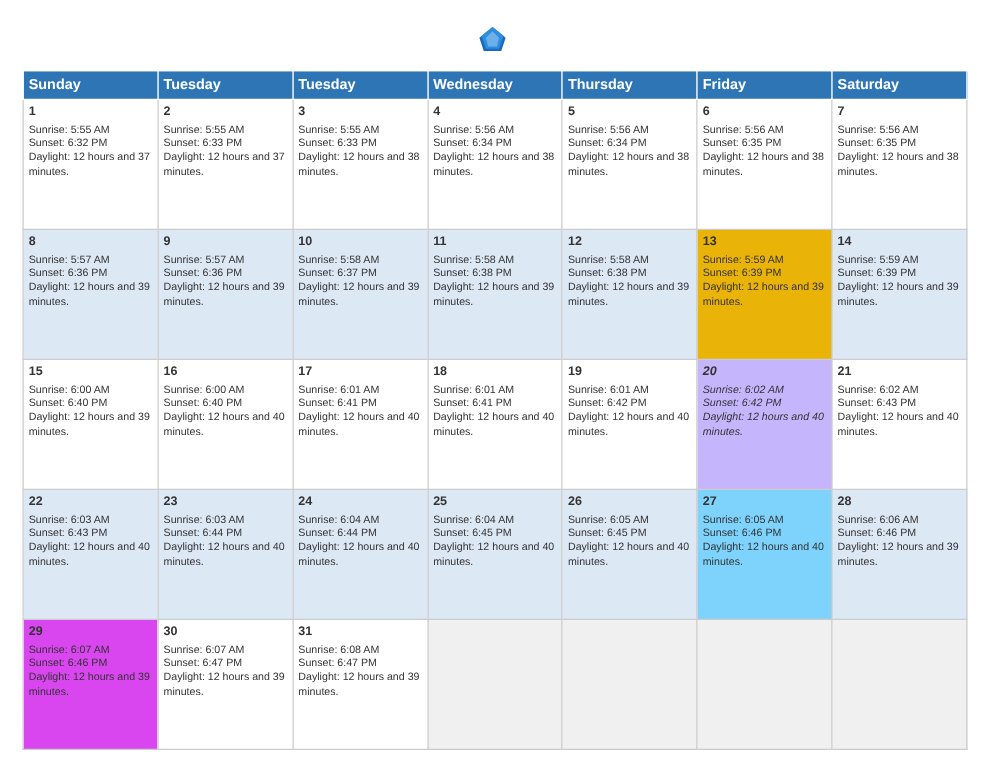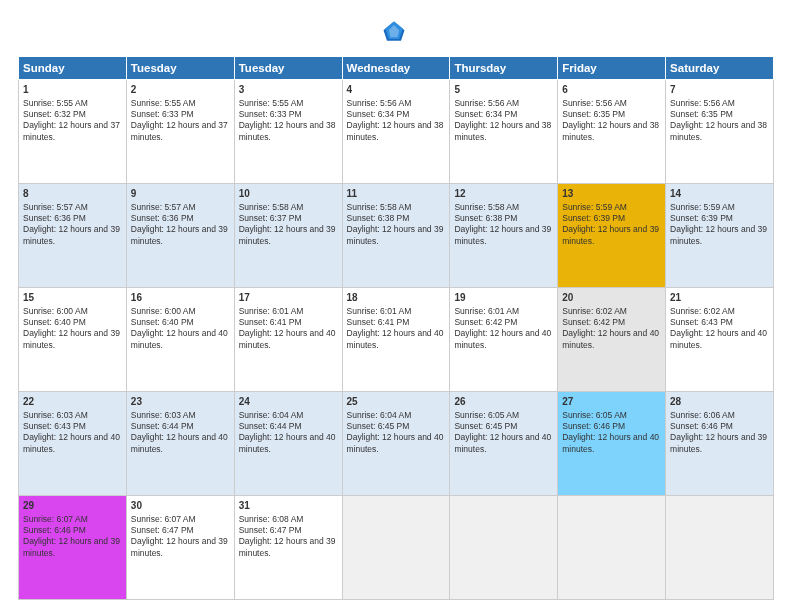--- a/index.html
+++ b/index.html
@@ -148,21 +148,21 @@
           <td style="background: rgb(221, 232, 245);"><span class="day-num">12</span><span>Sunrise: 5:58 AM</span><br><span>Sunset: 6:38 PM</span><br><span>Daylight: 12 hours and 39 minutes.</span></td>
           <td style="background: #eab308;"><span class="day-num">13</span><span>Sunrise: 5:59 AM</span><br><span>Sunset: 6:39 PM</span><br><span>Daylight: 12 hours and 39 minutes.</span></td>
           <td style="background: rgb(221, 232, 245);"><span class="day-num">14</span><span>Sunrise: 5:59 AM</span><br><span>Sunset: 6:39 PM</span><br><span>Daylight: 12 hours and 39 minutes.</span></td>
         </tr>
         <tr>
           <td style="background: rgb(255, 255, 255);"><span class="day-num">15</span><span>Sunrise: 6:00 AM</span><br><span>Sunset: 6:40 PM</span><br><span>Daylight: 12 hours and 39 minutes.</span></td>
           <td style="background: rgb(255, 255, 255);"><span class="day-num">16</span><span>Sunrise: 6:00 AM</span><br><span>Sunset: 6:40 PM</span><br><span>Daylight: 12 hours and 40 minutes.</span></td>
           <td style="background: rgb(255, 255, 255);"><span class="day-num">17</span><span>Sunrise: 6:01 AM</span><br><span>Sunset: 6:41 PM</span><br><span>Daylight: 12 hours and 40 minutes.</span></td>
           <td style="background: rgb(255, 255, 255);"><span class="day-num">18</span><span>Sunrise: 6:01 AM</span><br><span>Sunset: 6:41 PM</span><br><span>Daylight: 12 hours and 40 minutes.</span></td>
           <td style="background: rgb(255, 255, 255);"><span class="day-num">19</span><span>Sunrise: 6:01 AM</span><br><span>Sunset: 6:42 PM</span><br><span>Daylight: 12 hours and 40 minutes.</span></td>
-          <td style="background: #e5e5e5;"><span class="day-num">20</span><span>Sunrise: 6:02 AM</span><br><span>Sunset: 6:42 PM</span><br><span>Daylight: 12 hours and 40 minutes.</span></td>
+          <td style="background: #c4b5fd; font-style: italic;"><span class="day-num">20</span><span>Sunrise: 6:02 AM</span><br><span>Sunset: 6:42 PM</span><br><span>Daylight: 12 hours and 40 minutes.</span></td>
           <td style="background: rgb(255, 255, 255);"><span class="day-num">21</span><span>Sunrise: 6:02 AM</span><br><span>Sunset: 6:43 PM</span><br><span>Daylight: 12 hours and 40 minutes.</span></td>
         </tr>
         <tr>
           <td style="background: rgb(221, 232, 245);"><span class="day-num">22</span><span>Sunrise: 6:03 AM</span><br><span>Sunset: 6:43 PM</span><br><span>Daylight: 12 hours and 40 minutes.</span></td>
           <td style="background: rgb(221, 232, 245);"><span class="day-num">23</span><span>Sunrise: 6:03 AM</span><br><span>Sunset: 6:44 PM</span><br><span>Daylight: 12 hours and 40 minutes.</span></td>
           <td style="background: rgb(221, 232, 245);"><span class="day-num">24</span><span>Sunrise: 6:04 AM</span><br><span>Sunset: 6:44 PM</span><br><span>Daylight: 12 hours and 40 minutes.</span></td>
           <td style="background: rgb(221, 232, 245);"><span class="day-num">25</span><span>Sunrise: 6:04 AM</span><br><span>Sunset: 6:45 PM</span><br><span>Daylight: 12 hours and 40 minutes.</span></td>
           <td style="background: rgb(221, 232, 245);"><span class="day-num">26</span><span>Sunrise: 6:05 AM</span><br><span>Sunset: 6:45 PM</span><br><span>Daylight: 12 hours and 40 minutes.</span></td>
           <td style="background: #7dd3fc;"><span class="day-num">27</span><span>Sunrise: 6:05 AM</span><br><span>Sunset: 6:46 PM</span><br><span>Daylight: 12 hours and 40 minutes.</span></td>
           <td style="background: rgb(221, 232, 245);"><span class="day-num">28</span><span>Sunrise: 6:06 AM</span><br><span>Sunset: 6:46 PM</span><br><span>Daylight: 12 hours and 39 minutes.</span></td>

